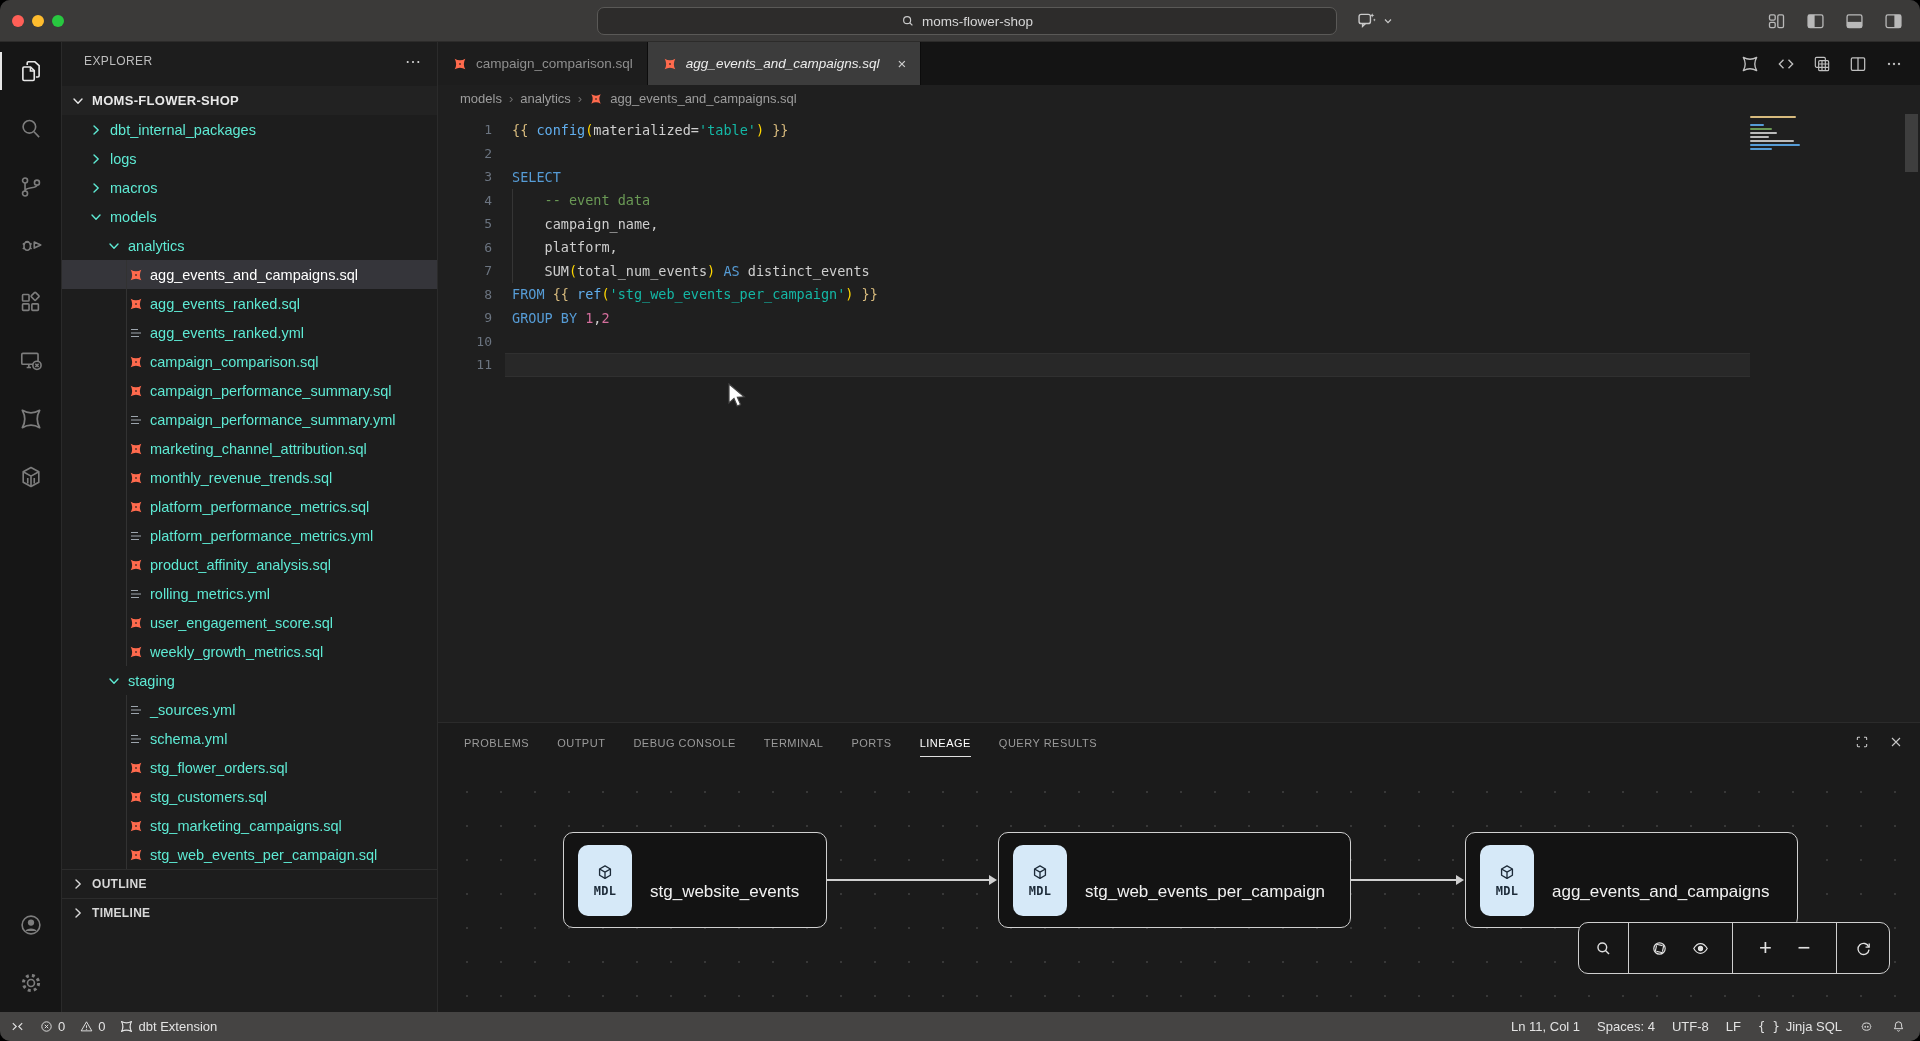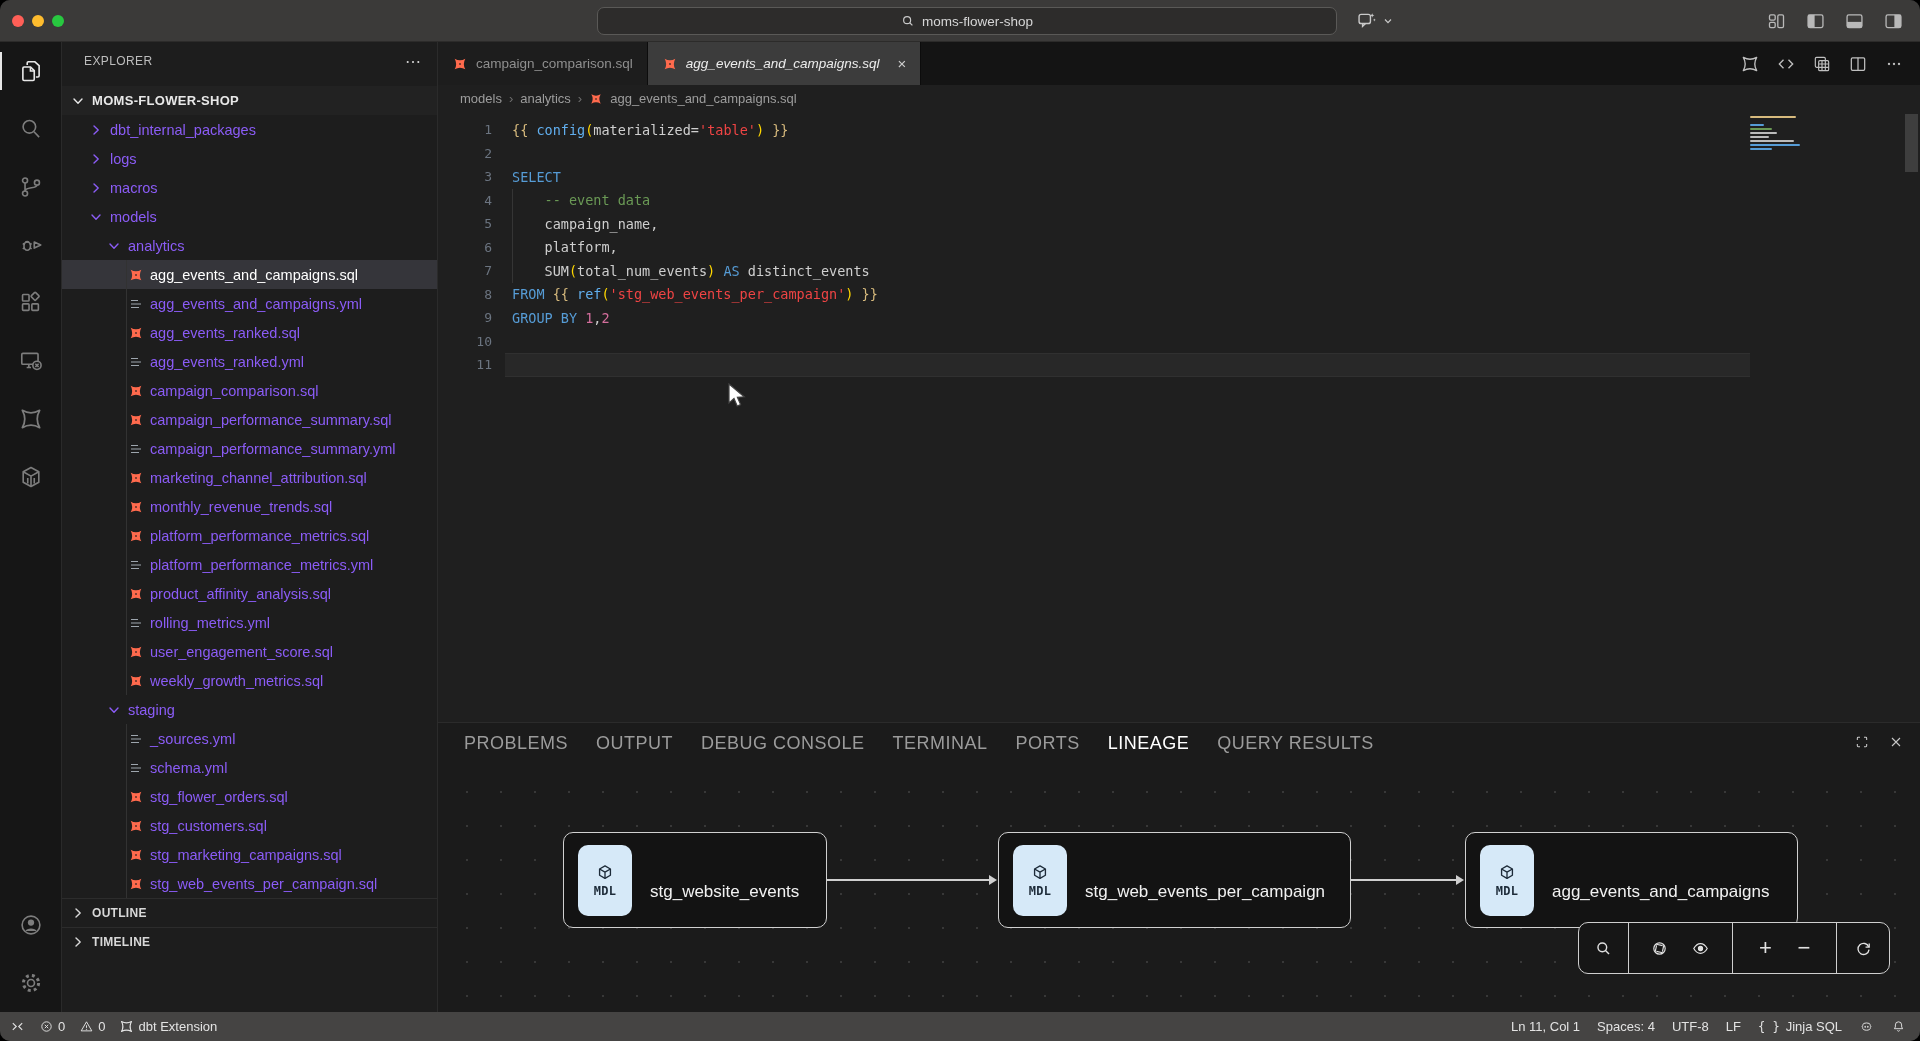--- a/index.html
+++ b/index.html
@@ -41,21 +41,21 @@
   .act-spacer { flex:1; }
 
   
   .sidebar { position:absolute; left:62px; top:42px; bottom:29px; width:376px; background:#1d1d1d;
     border-right:1px solid #2b2b2b; overflow:hidden; }
   .sidebar-header { height:38px; display:flex; align-items:center; justify-content:space-between;
     padding:0 16px 0 22px; color:#bdbdbd; }
   .sidebar-title { font-size:12px; letter-spacing:.4px; }
   .sidebar-dots { color:#cccccc; font-size:16px; }
   .tree { margin-top:6px; }
-  .trow { height:29px; display:flex; align-items:center; gap:6px; color:#8b5cf6;
+  .trow { height:29px; display:flex; align-items:center; gap:6px; color:#5eead4;
     font-size:14.5px; position:relative; white-space:nowrap; }
   .trow.root { font-weight:bold; letter-spacing:.3px; font-size:13px; background:#222222; color:#e8e8e8; }
   .trow.sel { background:#35353a; color:#ffffff; }
   .d0{ padding-left:8px; } .d1{ padding-left:26px; } .d2{ padding-left:44px; } .d3{ padding-left:66px; }
   .tguide { position:absolute; left:64px; top:0; bottom:0; width:1px; background:#323232; }
   .i { display:inline-flex; } .i svg{ display:block; }
   .chev svg { width:16px; height:16px; }
   .chev.exp { transform:rotate(90deg); }
   .ficon svg { width:16px; height:16px; }
   .section-row { height:29px; display:flex; align-items:center; gap:6px; padding-left:8px;
@@ -79,33 +79,33 @@
   .breadcrumb .ficon svg{ width:14px; height:14px; }
   .code { position:absolute; left:0; right:0; top:70px; bottom:0; padding-top:6px;
     font-family:"DejaVu Sans Mono", monospace; font-size:13.5px; }
   .code-line { height:23.5px; display:flex; align-items:center; position:relative; }
   .gutter { width:54px; text-align:right; color:#6b7480; font-size:13px; flex:none; }
   .lcontent { margin-left:20px; white-space:pre; z-index:1; }
   .cl-band { position:absolute; left:67px; right:170px; top:0; bottom:0; background:#282828;
     border-top:1px solid #303030; border-bottom:1px solid #303030; }
   .iguide { position:absolute; left:74px; top:0; bottom:0; width:1px; background:#353535; }
   .tok-j{ color:#d7ba7d; } .tok-f{ color:#61afef; } .tok-p{ color:#ffd700; }
-  .tok-s{ color:#ef4444;margin-top:12px; } .tok-k{ color:#569cd6; } .tok-c{ color:#6a9955; }
+  .tok-s{ color:#14b8a6;margin-top:12px; } .tok-k{ color:#569cd6; } .tok-c{ color:#6a9955; }
   .tok-t{ color:#cfcfcf; } .tok-n{ color:#d46e9c; }
   .minimap { position:absolute; left:1312px; top:74px; width:56px; }
   .minimap div { height:2px; margin-bottom:2px; border-radius:1px; }
   .vscroll { position:absolute; right:2px; top:72px; width:13px; height:58px; background:#505050;
     opacity:.65; }
 
   
   .panel { position:absolute; left:438px; right:0; top:722px; bottom:29px; background:#1b1b1b;
     border-top:1px solid #2b2b2b; }
   .panel-header { height:38px; display:flex; align-items:center; padding:0 16px 0 26px; }
   .panel-tabs { display:flex; gap:28px; }
-  .ptab { font-size:18px; letter-spacing:.5px; color:#9b9b9b; padding:10px 0 7px 0; }
+  .ptab { font-size:11px; letter-spacing:.5px; color:#9b9b9b; padding:10px 0 7px 0; }
   .ptab.active { color:#ffffff; border-bottom:1.5px solid #e0e0e0; }
   .panel-actions { margin-left:auto; display:flex; gap:18px; color:#c9c9c9; align-items:center; }
   .panel-actions .i svg { width:16px; height:16px; }
   .canvas { position:absolute; left:0; right:0; top:38px; bottom:0; background-color:#1b1b1b;
     background-image:radial-gradient(#383838 1.3px, transparent 1.4px); background-size:34px 34px;
     background-position:12px 14px; overflow:hidden; }
   .lnode { position:absolute; height:96px; background:#131313; border:1.5px solid #d0d0d0;
     border-radius:10px; display:flex; align-items:center; gap:18px; padding-left:14px; z-index:2; }
   .badge { width:54px; height:71px; border-radius:10px; background:var(--badge-bg);
     color:var(--badge-fg); display:flex; flex-direction:column; align-items:center;
@@ -356,29 +356,20 @@
             <svg viewBox="0 0 24 24" width="16" height="16">
               <path d="M4 4Q12 8.5 20 4Q15.5 12 20 20Q12 15.5 4 20Q8.5 12 4 4Z" fill="#ff6a4d"></path>
               <path d="M12 10.4 13.6 12 12 13.6 10.4 12Z" fill="#191919"></path>
             </svg>
           </span>
           <span class="tlabel">agg_events_and_campaigns.sql</span>
         </div>
         <div class="trow d3">
           <span class="tguide"></span>
           <span class="i ficon">
-            <svg viewBox="0 0 16 16" width="16" height="16" fill="none" stroke="#9da5ad" stroke-width="1.2">
-              <path d="M3 4.5h7M3 8h10M3 11.5h8"></path>
-            </svg>
-          </span>
-          <span class="tlabel">agg_events_and_campaigns.yml</span>
-        </div>
-        <div class="trow d3">
-          <span class="tguide"></span>
-          <span class="i ficon">
             <svg viewBox="0 0 24 24" width="16" height="16">
               <path d="M4 4Q12 8.5 20 4Q15.5 12 20 20Q12 15.5 4 20Q8.5 12 4 4Z" fill="#ff6a4d"></path>
               <path d="M12 10.4 13.6 12 12 13.6 10.4 12Z" fill="#191919"></path>
             </svg>
           </span>
           <span class="tlabel">agg_events_ranked.sql</span>
         </div>
         <div class="trow d3">
           <span class="tguide"></span>
           <span class="i ficon">

